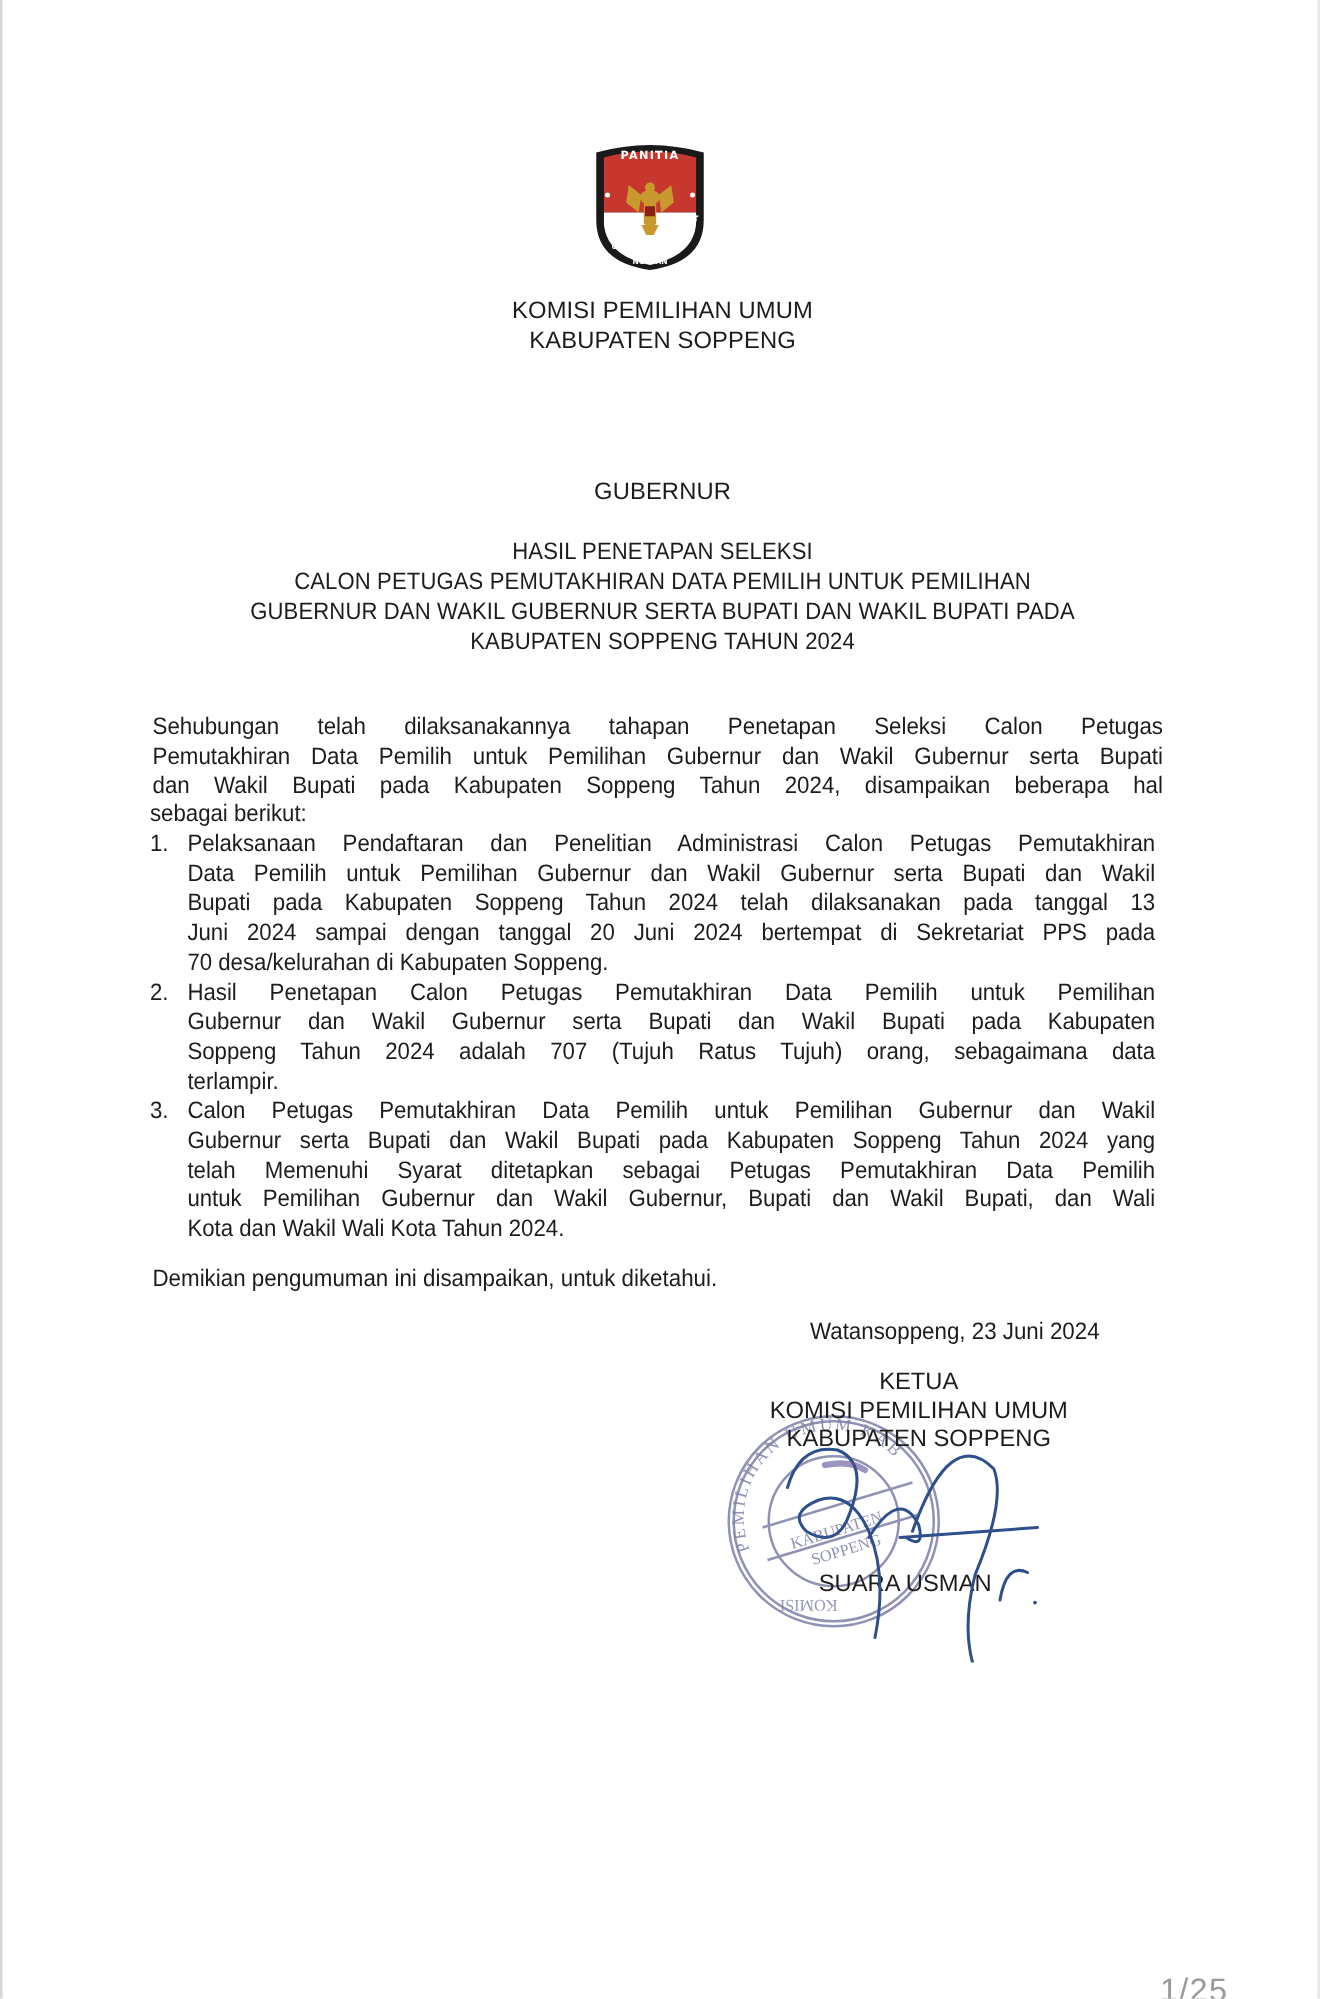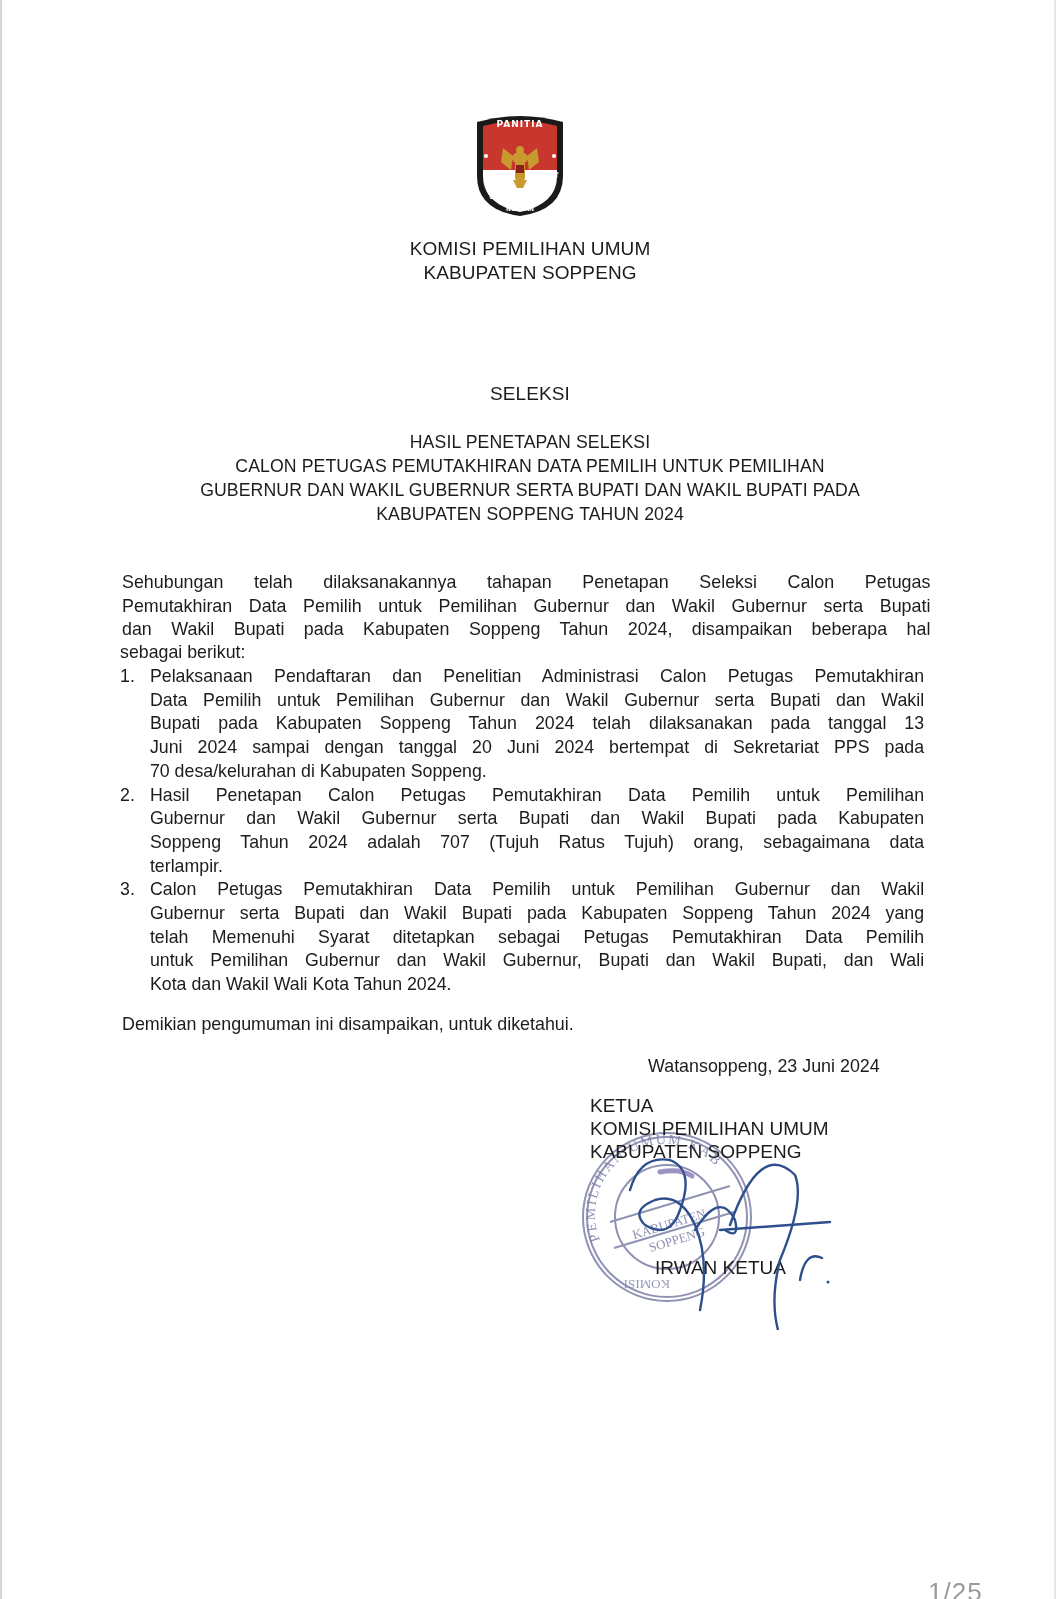--- a/index.html
+++ b/index.html
@@ -33,21 +33,21 @@
   .justify-line { text-align: justify; text-align-last: justify; }
 
   .list { position: absolute; left: 120px; top: 664px; width: 860px; font-size: 19px; line-height: 23.7px; transform: scaleX(0.935); transform-origin: left top; }
   .list-item { position: relative; padding-left: 32px; }
   .list-num { position: absolute; left: 0; top: 0; }
   .list-item span.l { display: block; }
 
   .closing { position: absolute; left: 122px; top: 1012px; font-size: 19px; line-height: 24px; transform: scaleX(0.94); transform-origin: left top; white-space: nowrap; }
   .place-date { position: absolute; left: 648px; top: 1054px; font-size: 19px; line-height: 24px; transform: scaleX(0.94); transform-origin: left top; white-space: nowrap; }
 
-  .sign-block { position: absolute; left: 590px; top: 1094px; width: 290px; text-align: left; font-size: 19px; line-height: 23px; }
+  .sign-block { position: absolute; left: 590px; top: 1094px; width: 290px; text-align: center; font-size: 19px; line-height: 23px; }
   .sign-block div { white-space: nowrap; }
   .signer { position: absolute; left: 655px; top: 1257px; font-size: 19px; white-space: nowrap; }
 
   .stamp { position: absolute; left: 580px; top: 1130px; width: 175px; height: 175px; }
   .signature { position: absolute; left: 600px; top: 1130px; width: 260px; height: 200px; }
 
   .page-counter { position: absolute; left: 928px; top: 1577px; font-size: 26px; color: #9a9a9a; letter-spacing: 1px; }
 </style>
 </head>
 <body>
@@ -84,21 +84,21 @@
     <text x="47" y="99" font-family="DejaVu Sans, sans-serif" font-size="6" font-weight="bold" fill="#ffffff" text-anchor="middle">NGUTAN</text>
     <text x="11" y="70" font-family="DejaVu Sans, sans-serif" font-size="6" font-weight="bold" fill="#ffffff" transform="rotate(70 11 70)">PEMU</text>
     <text x="78" y="82" font-family="DejaVu Sans, sans-serif" font-size="6" font-weight="bold" fill="#ffffff" transform="rotate(-70 78 82)">SUARA</text>
   </svg>
 
   <div class="header hdr1">
     <div>KOMISI PEMILIHAN UMUM</div>
     <div>KABUPATEN SOPPENG</div>
   </div>
   <div class="header hdr3">
-    <div>SELEKSI</div>
+    <div>GUBERNUR</div>
   </div>
   <div class="header hdr4">
     <div>HASIL PENETAPAN SELEKSI</div>
     <div>CALON PETUGAS PEMUTAKHIRAN DATA PEMILIH UNTUK PEMILIHAN</div>
     <div>GUBERNUR DAN WAKIL GUBERNUR SERTA BUPATI DAN WAKIL BUPATI PADA</div>
     <div>KABUPATEN SOPPENG TAHUN 2024</div>
   </div>
 
   <div class="body-text intro">
     <span class="justify-line">Sehubungan telah dilaksanakannya tahapan Penetapan Seleksi Calon Petugas</span>
@@ -153,21 +153,21 @@
     <text x="30" y="170" font-family="Liberation Serif, serif" font-size="13" fill="#7d7fa8" opacity="0.8" transform="rotate(180 60 160)">KOMISI</text>
     <text x="50" y="98" font-family="Liberation Serif, serif" font-size="13" fill="#7d7fa8" opacity="0.85" transform="rotate(-17 90 90)">KABUPATEN</text>
     <text x="62" y="115" font-family="Liberation Serif, serif" font-size="13" fill="#7d7fa8" opacity="0.85" transform="rotate(-17 90 90)">SOPPENG</text>
   </svg>
 
   <div class="sign-block">
     <div>KETUA</div>
     <div>KOMISI PEMILIHAN UMUM</div>
     <div>KABUPATEN SOPPENG</div>
   </div>
-  <div class="signer">IRWAN KETUA</div>
+  <div class="signer">SUARA USMAN</div>
 
   <svg class="signature" viewBox="0 0 260 200">
     <g fill="none" stroke="#2d4f8c" stroke-width="2.4" stroke-linecap="round" stroke-linejoin="round">
       <path d="M30 60 Q40 25 70 30 Q95 40 80 80 Q70 110 45 95 Q30 80 55 70 Q80 62 95 95 Q110 130 100 180"></path>
       <path d="M95 100 Q120 60 135 90 Q140 110 125 100"></path>
       <path d="M130 95 Q160 10 195 45 Q205 70 180 130 Q170 170 178 200"></path>
       <path d="M120 100 L230 92"></path>
       <path d="M200 150 Q205 120 222 128"></path>
       <path d="M60 42 Q80 38 92 46" stroke="#5a4e9a" stroke-width="5" opacity="0.6"></path>
     </g>

